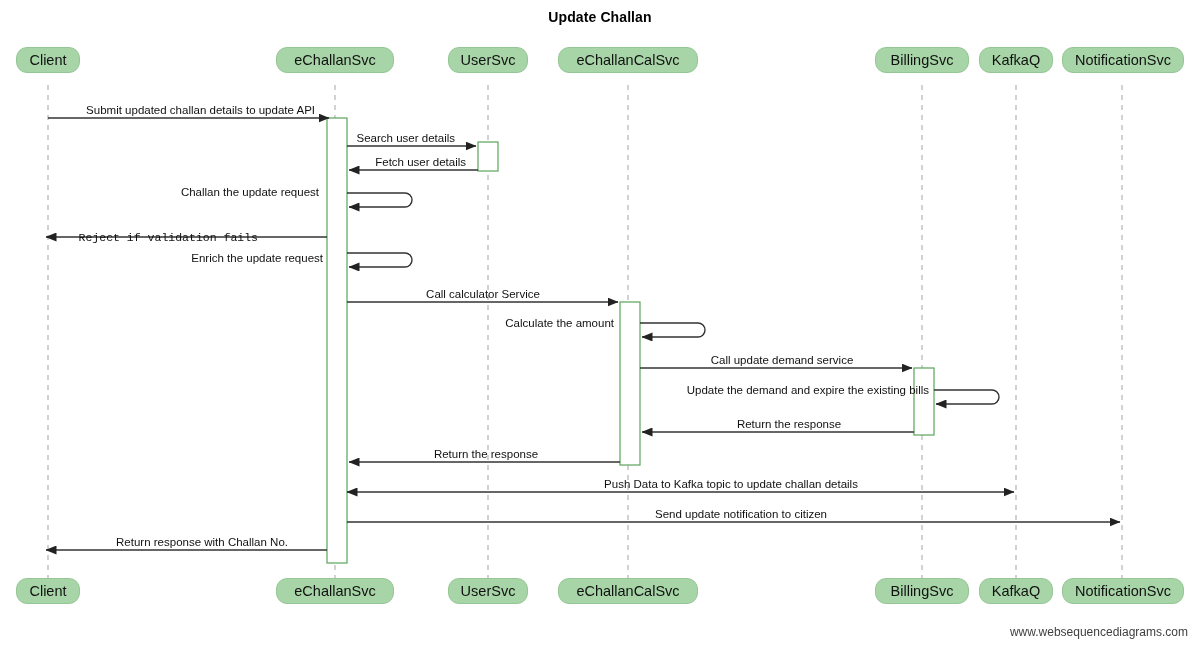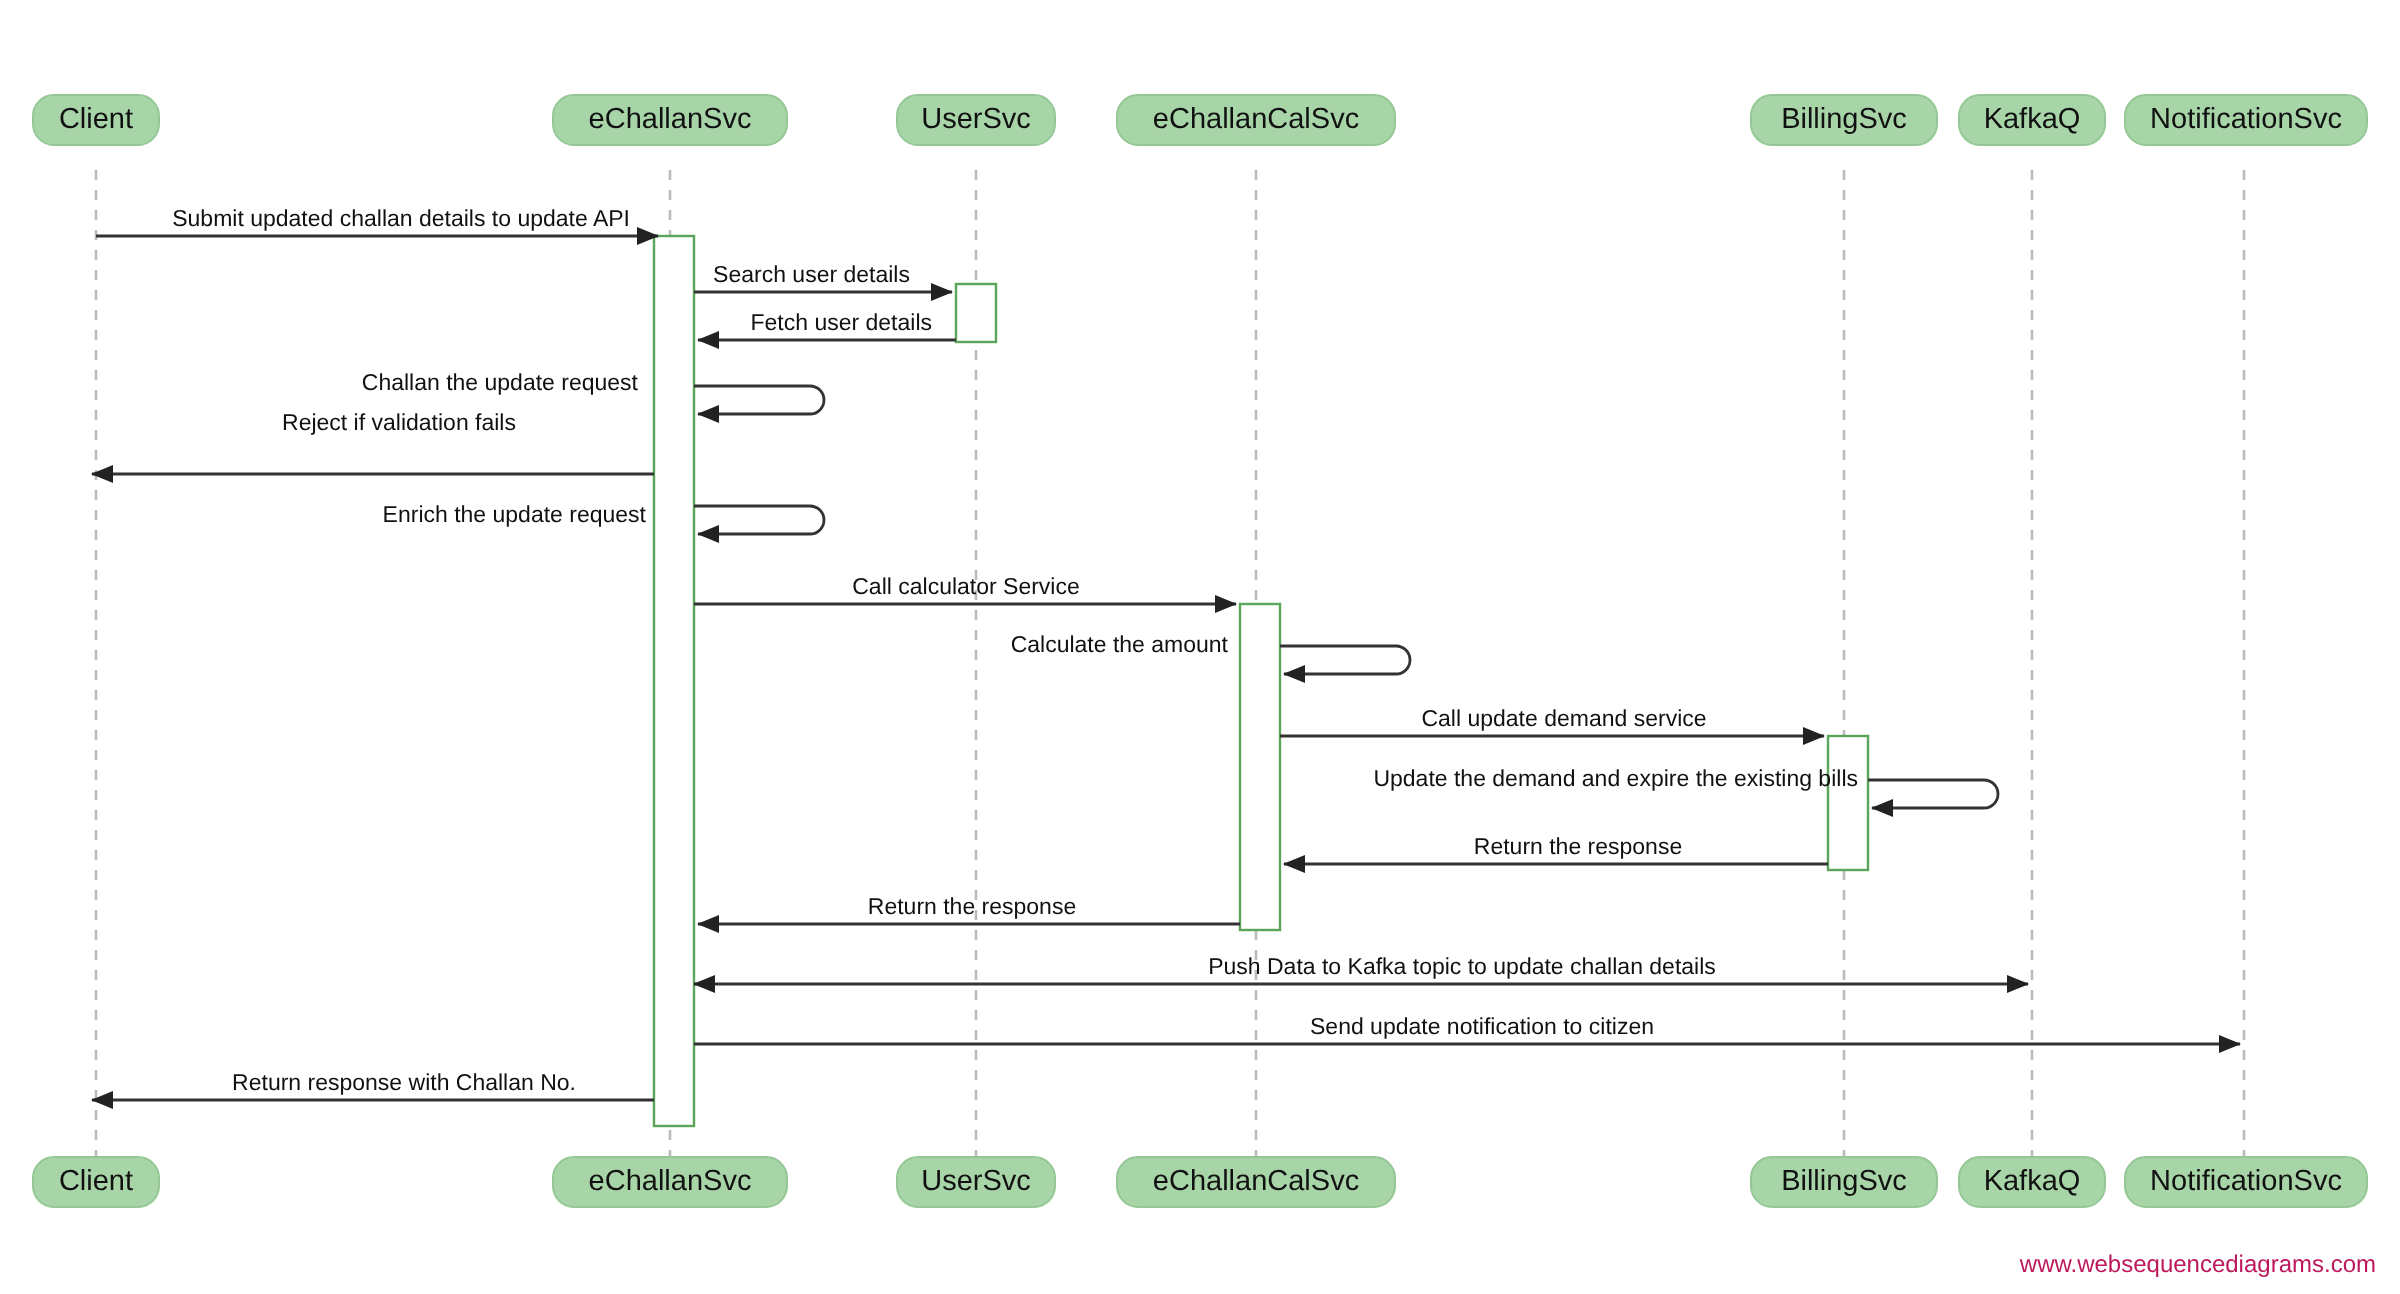--- a/index.html
+++ b/index.html
@@ -56,29 +56,30 @@
     white-space: nowrap;
     line-height: 13px;
   }
   .msg-label.align-right { transform: translateX(-100%); text-align: right; }
   .msg-label.align-center { transform: translateX(-50%); }
   #footer-credit {
     position: absolute;
     right: 12px;
     bottom: 8px;
     font-size: 12px;
-    color: #be185d;
+    color: #404040;
     white-space: nowrap;
   }
 </style>
 </head>
 <body>
 
 <div id="diagram-root">
 
+  <div id="diagram-title">Update Challan</div>
 
   <svg id="diagram-svg" width="1200" height="647">
     <defs>
       <marker id="arrow-end" markerWidth="11" markerHeight="9" refX="10.5" refY="4.5" orient="auto" markerUnits="userSpaceOnUse">
         <path d="M0,0 L11,4.5 L0,9 z" fill="#222222"></path>
       </marker>
       <marker id="arrow-start" markerWidth="11" markerHeight="9" refX="0.5" refY="4.5" orient="auto" markerUnits="userSpaceOnUse">
         <path d="M11,0 L0,4.5 L11,9 z" fill="#222222"></path>
       </marker>
     </defs>
@@ -190,21 +191,21 @@
       </div>
       <div class="participant-box" style="left: 1062px; top: 578px; width: 122px; background: rgb(168, 213, 168); border-color: rgb(149, 199, 149);">
         <span>NotificationSvc</span>
       </div>
     </div>
   <div id="message-labels">
       <div class="msg-label align-right" style="left: 315px; top: 104px;">Submit updated challan details to update API</div>
       <div class="msg-label align-right" style="left: 455px; top: 132px;">Search user details</div>
       <div class="msg-label align-right" style="left: 466px; top: 156px;">Fetch user details</div>
       <div class="msg-label align-right" style="left: 319px; top: 186px;">Challan the update request</div>
-      <div class="msg-label align-right" style="left: 258px; top: 206px;">Reject if validation fails</div>
+      <div class="msg-label align-right" style="left: 258px; top: 231px; font-family: Liberation Mono, monospace;">Reject if validation fails</div>
       <div class="msg-label align-right" style="left: 323px; top: 252px;">Enrich the update request</div>
       <div class="msg-label align-center" style="left: 483px; top: 288px;">Call calculator Service</div>
       <div class="msg-label align-right" style="left: 614px; top: 317px;">Calculate the amount</div>
       <div class="msg-label align-center" style="left: 782px; top: 354px;">Call update demand service</div>
       <div class="msg-label align-right" style="left: 929px; top: 384px;">Update the demand and expire the existing bills</div>
       <div class="msg-label align-center" style="left: 789px; top: 418px;">Return the response</div>
       <div class="msg-label align-center" style="left: 486px; top: 448px;">Return the response</div>
       <div class="msg-label align-center" style="left: 731px; top: 478px;">Push Data to Kafka topic to update challan details</div>
       <div class="msg-label align-center" style="left: 741px; top: 508px;">Send update notification to citizen</div>
       <div class="msg-label align-right" style="left: 288px; top: 536px;">Return response with Challan No.</div>

